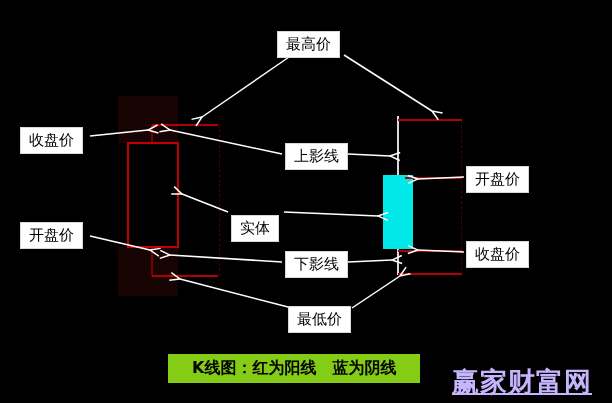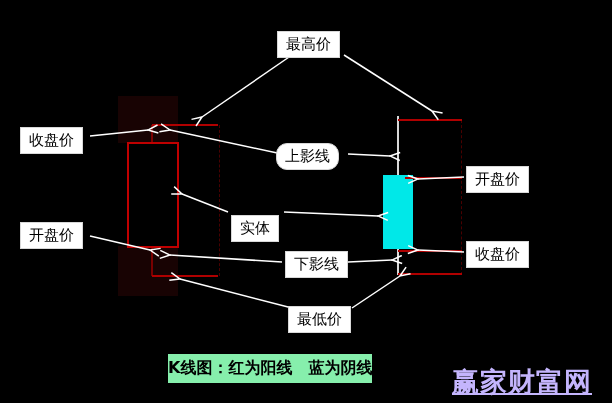--- a/index.html
+++ b/index.html
@@ -17,25 +17,25 @@
     color:#000;
     font-size:15px;
     line-height:1;
     padding:5px 8px;
     white-space:nowrap;
     border:1px solid #d8d8d8;
   }
   .caption {
     position:absolute;
     left:168px; top:346px;
-    background:#86efac;
+    background:#84cc16;
     color:#000;
     font-size:16px;
     font-weight:bold;
-    padding:4px 0;
+    padding:4px 24px;
     white-space:nowrap;
   }
   .watermark {
     position:absolute;
     left:452px; top:356px;
     color:#c4b5fd;
     font-family:"DejaVu Serif", serif;
     font-size:27px;
     font-weight:bold;
     letter-spacing:1px;
@@ -104,21 +104,21 @@
       <line x1="352" y1="300" x2="400" y2="268" marker-end="url(#ah)"></line>
       <line x1="90" y1="128" x2="148" y2="122" marker-end="url(#ah)"></line>
       <line x1="90" y1="228" x2="150" y2="242" marker-end="url(#ah)"></line>
       <line x1="464" y1="169" x2="418" y2="171" marker-end="url(#ah)"></line>
       <line x1="464" y1="244" x2="418" y2="242" marker-end="url(#ah)"></line>
     </g>
   </svg>
 
   <div class="box" style="left:277px; top:23px;">最高价</div>
   <div class="box" style="left:20px;  top:119px;">收盘价</div>
-  <div class="box" style="left:276px; top:135px;border-radius:11px;">上影线</div>
+  <div class="box" style="left:285px; top:135px;">上影线</div>
   <div class="box" style="left:231px; top:207px;">实体</div>
   <div class="box" style="left:20px;  top:214px;">开盘价</div>
   <div class="box" style="left:285px; top:243px;">下影线</div>
   <div class="box" style="left:288px; top:298px;">最低价</div>
   <div class="box" style="left:466px; top:158px;">开盘价</div>
   <div class="box" style="left:466px; top:233px;">收盘价</div>
 
   <div class="caption">K线图：红为阳线　蓝为阴线</div>
 
   <div class="watermark">赢家财富网</div>

